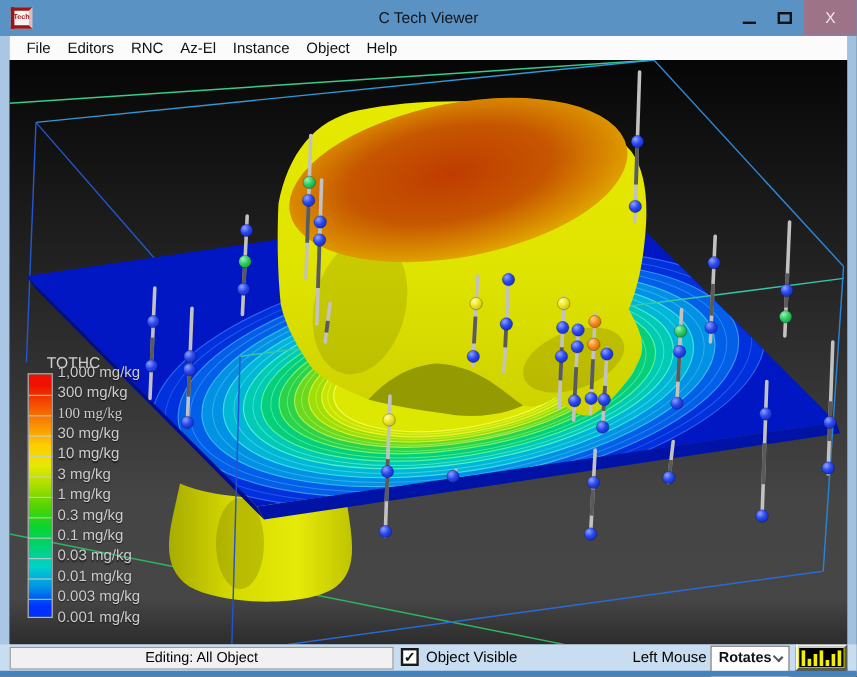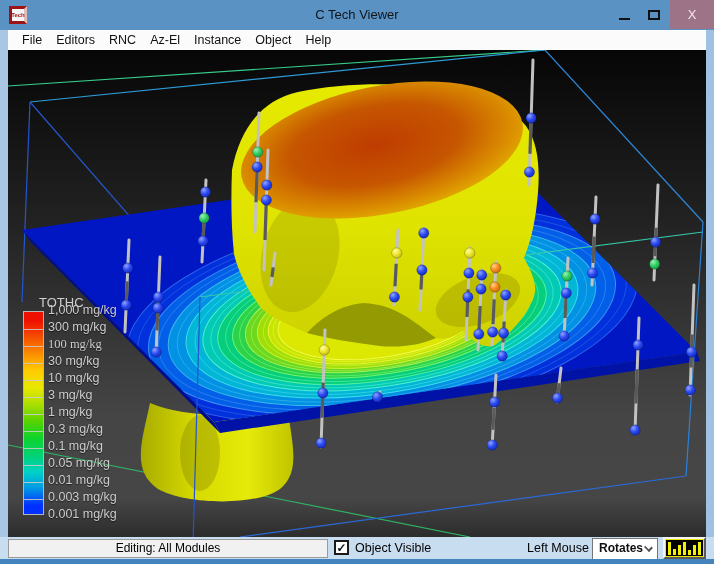--- a/index.html
+++ b/index.html
@@ -345,29 +345,29 @@
         </div>
     <div class="legend-label" style="top: 8px;">1,000 mg/kg</div>
         <div class="legend-label" style="top: 25px;">300 mg/kg</div>
         <div class="legend-label" style="top: 42px; font-family: Liberation Serif, serif;">100 mg/kg</div>
         <div class="legend-label" style="top: 59px;">30 mg/kg</div>
         <div class="legend-label" style="top: 76px; text-align: center;">10 mg/kg</div>
         <div class="legend-label" style="top: 93px;">3 mg/kg</div>
         <div class="legend-label" style="top: 110px;">1 mg/kg</div>
         <div class="legend-label" style="top: 127px;">0.3 mg/kg</div>
         <div class="legend-label" style="top: 144px;">0.1 mg/kg</div>
-        <div class="legend-label" style="top: 161px;">0.05 mg/kg</div>
+        <div class="legend-label" style="top: 161px;">0.03 mg/kg</div>
         <div class="legend-label" style="top: 178px;">0.01 mg/kg</div>
         <div class="legend-label" style="top: 195px; text-align: right;">0.003 mg/kg</div>
         <div class="legend-label" style="top: 212px;">0.001 mg/kg</div>
       </div>
   </div>
 
   <div class="statusbar">
-    <div class="editing-btn">Editing: All Modules</div>
+    <div class="editing-btn">Editing: All Object</div>
     <div class="checkbox">
       <span>✓</span>
     </div>
     <div class="cb-label">Object Visible</div>
     <div class="lm-label">Left Mouse</div>
     <div class="combo">
       <span>Rotates</span>
       <span class="chev"></span>
     </div>
     <div class="histo-btn">

